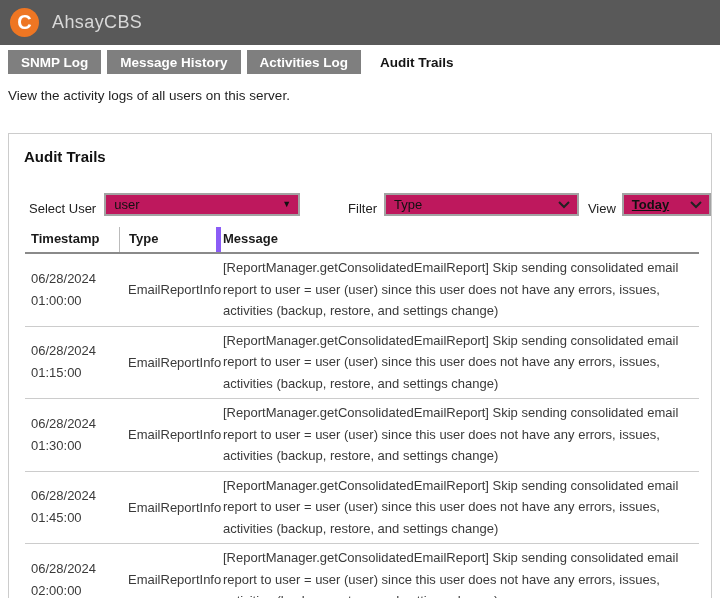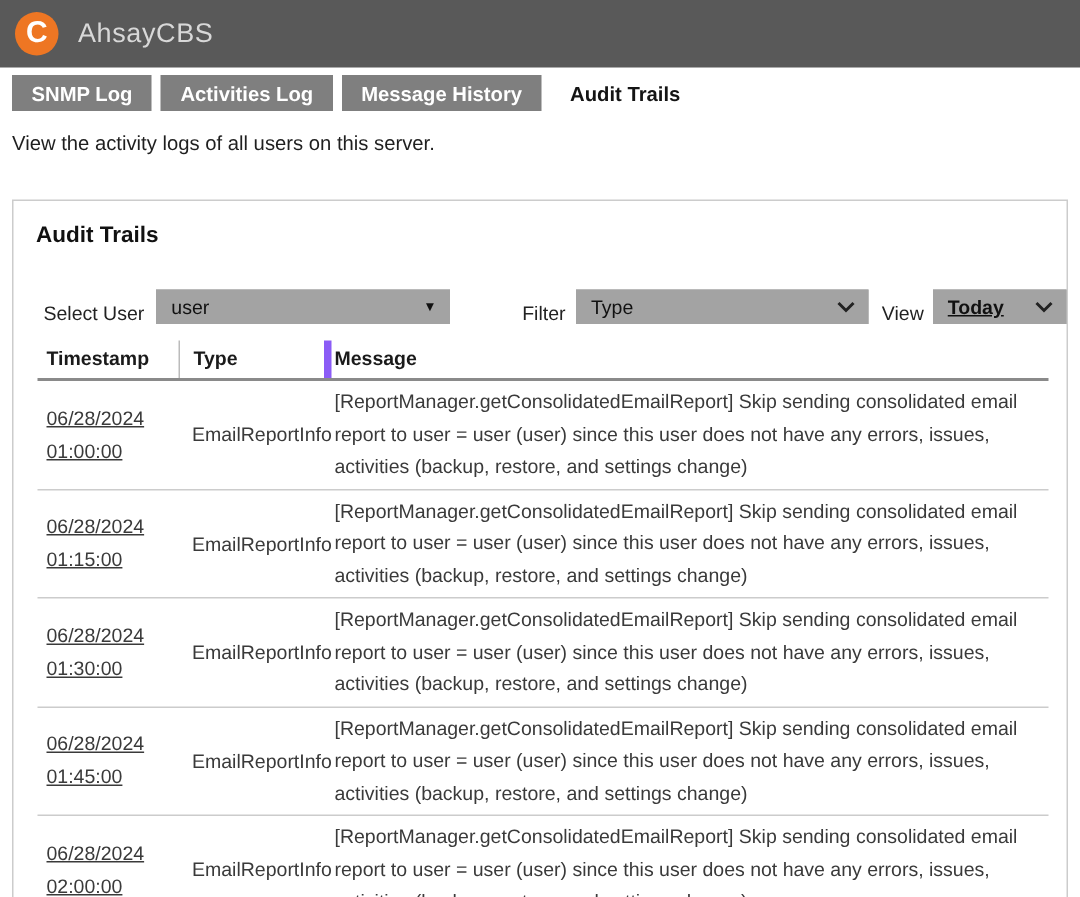--- a/index.html
+++ b/index.html
@@ -30,62 +30,62 @@
     padding-top:14px; background:#fff; }
   .panel-title { font-size:15px; font-weight:bold; color:#111; margin-left:15px; }
 
   
   .controls { display:flex; align-items:flex-end; margin-top:28px;
     font-size:13px; color:#222; }
   .ctl-label { white-space:nowrap; }
   .lbl-user { margin-left:20px; }
   .lbl-filter { margin-left:48px; }
   .lbl-view { margin-left:9px; }
-  .select { height:23px; border:2px solid #a3a3a3; background:#a3a3a3;
+  .select { height:23px; border:2px solid #a3a3a3; background:#be185d;
     display:flex; align-items:center; justify-content:space-between;
     padding:0 7px 0 8px; cursor:pointer; }
   .sel-user { width:198px; margin-left:8px; }
   .sel-filter { width:197px; margin-left:7px; }
   .sel-view { width:90px; margin-left:6px; }
   .sel-view .select-value { font-weight:bold;text-decoration:underline; }
   .select-value { font-size:13px; color:#111; }
   .tri-icon { font-size:9px; color:#111; line-height:1; }
   .chev-icon { display:flex; align-items:center; }
 
   
   .table { margin:11px 12px 0 16px; font-size:13px; color:#3a3a3a; }
   .thead, .trow { display:grid; grid-template-columns:94px 97px 1fr; }
   .thead { border-bottom:2px solid #8a8a8a; }
   .th { font-weight:bold; color:#1a1a1a; padding:4px 0 6px 6px; }
   .th-type { padding-left:9px; border-left:1px solid #bbb; }
   .th-msg { padding-left:2px; border-left:5px solid #8b5cf6; }
   .trow { border-bottom:1px solid #ccc; align-items:center; }
-  .cell-ts { padding-left:6px; line-height:22px;text-decoration:underline; }
+  .cell-ts { padding-left:6px; line-height:22px; }
   .cell-type { padding-left:9px; }
   .cell-msg { padding:3px 2px 4px 7px; line-height:21.5px; }
 </style>
 </head>
 <body>
 
 <div class="topbar">
   <span class="logo">
     <span class="logo-c">C</span>
   </span>
   <span class="brand">AhsayCBS</span>
 </div>
 
 <div class="tabbar">
     <div class="tab">
       <span>SNMP Log</span>
     </div>
     <div class="tab">
-      <span>Activities Log</span>
+      <span>Message History</span>
     </div>
     <div class="tab">
-      <span>Message History</span>
+      <span>Activities Log</span>
     </div>
     <div class="tab active">
       <span>Audit Trails</span>
     </div>
   </div>
 
 <div class="desc">View the activity logs of all users on this server.</div>
 
 <div class="panel">
   <div class="panel-title">Audit Trails</div>

